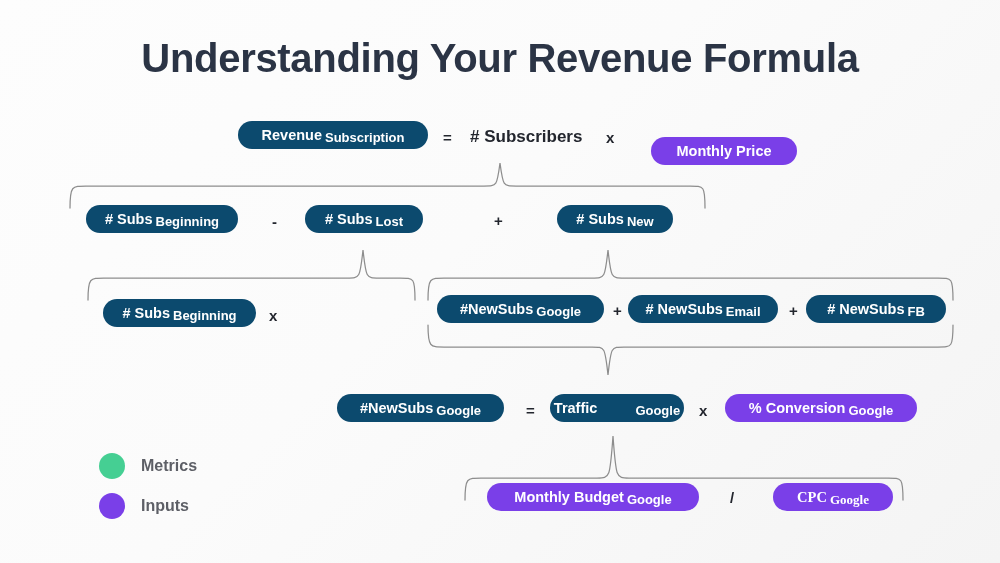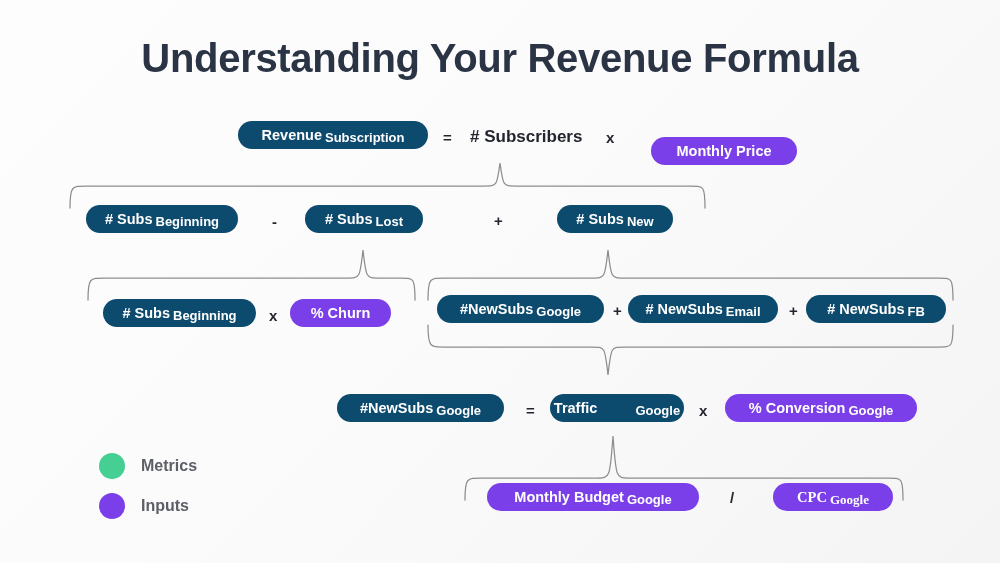--- a/index.html
+++ b/index.html
@@ -209,23 +209,20 @@
   <div class="pill metric" style="left:557px; top:205px; width:116px;">
     <span class="main"># Subs</span>
     <span class="sub">New</span>
   </div>
 
   <div class="pill metric" style="left:103px; top:299px; width:153px;">
     <span class="main"># Subs</span>
     <span class="sub">Beginning</span>
   </div>
   <div class="op" style="left:269px; top:308px;">x</div>
-  <div class="pill input" style="left:290px; top:299px; width:101px;">
-    <span class="main">% Churn</span>
-  </div>
 
   <div class="pill metric" style="left:437px; top:295px; width:167px;">
     <span class="main">#NewSubs</span>
     <span class="sub">Google</span>
   </div>
   <div class="op" style="left:613px; top:303px;">+</div>
   <div class="pill metric" style="left:628px; top:295px; width:150px;">
     <span class="main"># NewSubs</span>
     <span class="sub">Email</span>
   </div>

